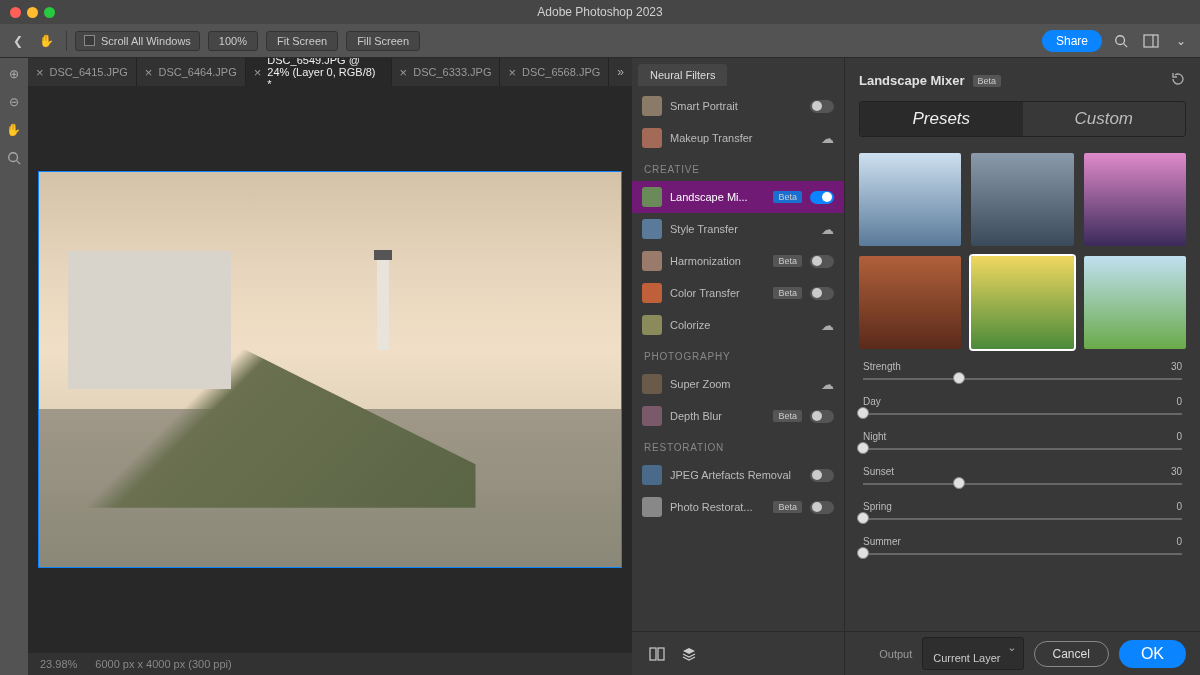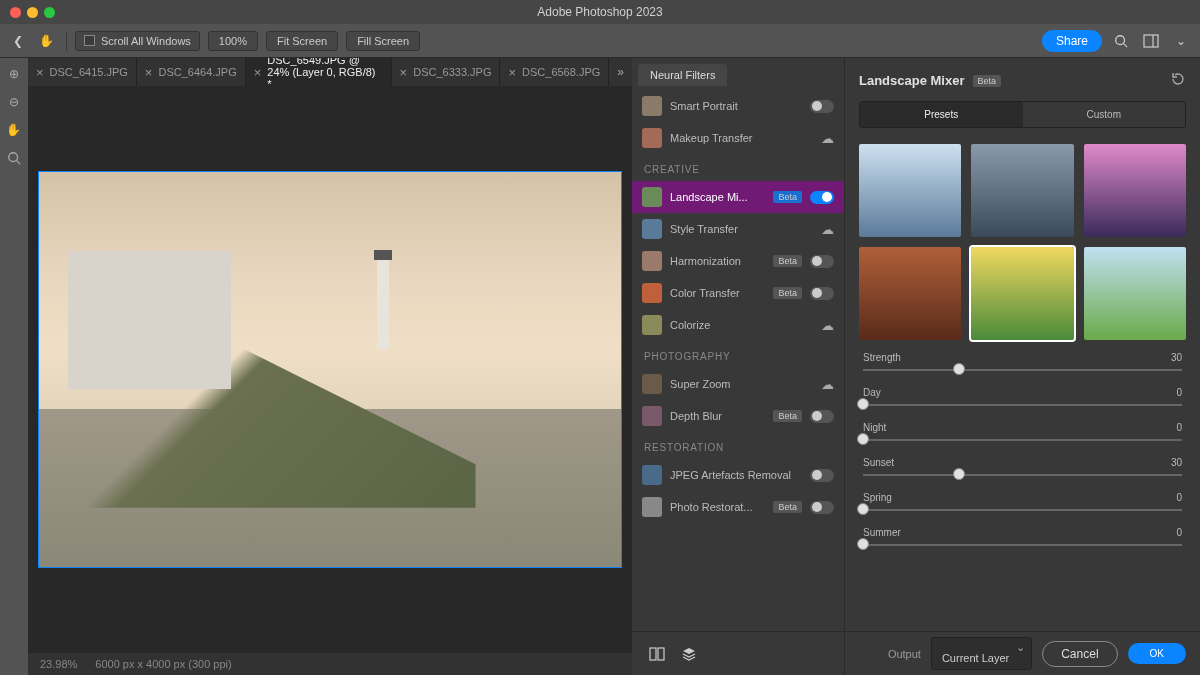--- a/index.html
+++ b/index.html
@@ -52,38 +52,38 @@
 .toggle { width: 24px; height: 13px; border-radius: 7px; background: #555; position: relative; flex-shrink: 0; }
 .toggle.on { background: #0a84ff; }
 .toggle::after { content: ''; position: absolute; width: 10px; height: 10px; border-radius: 50%; background: #ccc; top: 1.5px; left: 2px; }
 .toggle.on::after { left: 12px; background: #fff; }
 .dl-icon { font-size: 13px; color: #aaa; }
 .right-panel { width: 356px; background: #383838; display: flex; flex-direction: column; flex-shrink: 0; border-left: 1px solid #2a2a2a; }
 .rp-header { display: flex; align-items: center; padding: 14px 14px 12px; gap: 8px; }
 .rp-title { font-size: 13px; font-weight: 600; color: #e0e0e0; }
 .rp-reset { margin-left: auto; color: #aaa; cursor: pointer; }
 .seg-control { display: flex; margin: 0 14px 12px; border: 1px solid #222; border-radius: 3px; overflow: hidden; }
-.seg { flex: 1; text-align: center; padding: 7px 4px; font-size: 10px; color: #bbb; cursor: pointer; }
+.seg { flex: 1; text-align: center; padding: 7px 4px; font-size: 17px; color: #bbb; cursor: pointer; font-style: italic; }
 .seg.active { background: #2a2a2a; color: #eee; }
 .presets { display: grid; grid-template-columns: repeat(3, 1fr); gap: 10px; padding: 4px 14px 12px; }
 .preset { aspect-ratio: 1.1; border-radius: 2px; cursor: pointer; }
 .preset.sel { outline: 2px solid #fff; }
 .sliders { flex: 1; padding: 0 18px; overflow-y: auto; }
 .sliders::-webkit-scrollbar { width: 6px; }
 .sliders::-webkit-scrollbar-thumb { background: #555; border-radius: 3px; }
 .slider-row { margin-bottom: 16px; }
 .slider-head { display: flex; justify-content: space-between; font-size: 10px; color: #bbb; margin-bottom: 6px; }
 .track { height: 2px; background: #666; position: relative; margin: 6px 0; }
 .thumb { width: 12px; height: 12px; border-radius: 50%; background: #e0e0e0; border: 1px solid #888; position: absolute; top: -6px; transform: translateX(-50%); cursor: pointer; }
 .bottom-bar { height: 44px; border-top: 1px solid #2a2a2a; display: flex; align-items: center; padding: 0 14px; gap: 10px; }
 .out-label { font-size: 11px; color: #999; margin-left: auto; }
 .out-select { background: #2e2e2e; border: 1px solid #222; color: #ccc; padding: 14px 22px 5px 10px; border-radius: 3px; font-size: 11px; cursor: pointer; position: relative; }
 .out-select::after { content: '⌄'; position: absolute; right: 6px; top: 3px; color: #aaa; }
 .btn-cancel { border: 1px solid #888; background: transparent; color: #ddd; padding: 5px 18px; border-radius: 14px; font-size: 12px; cursor: pointer; }
-.btn-ok { border: none; background: #0a84ff; color: #fff; padding: 5px 22px; border-radius: 14px; font-size: 10px; cursor: pointer; }
+.btn-ok { border: none; background: #0a84ff; color: #fff; padding: 5px 22px; border-radius: 14px; font-size: 16px; cursor: pointer; }
 </style>
 </head>
 <body>
 
 <div class="titlebar">
   <div class="traffic">
     <div class="tl" style="background:#ff5f57"></div>
     <div class="tl" style="background:#febc2e"></div>
     <div class="tl" style="background:#28c840"></div>
   </div>

